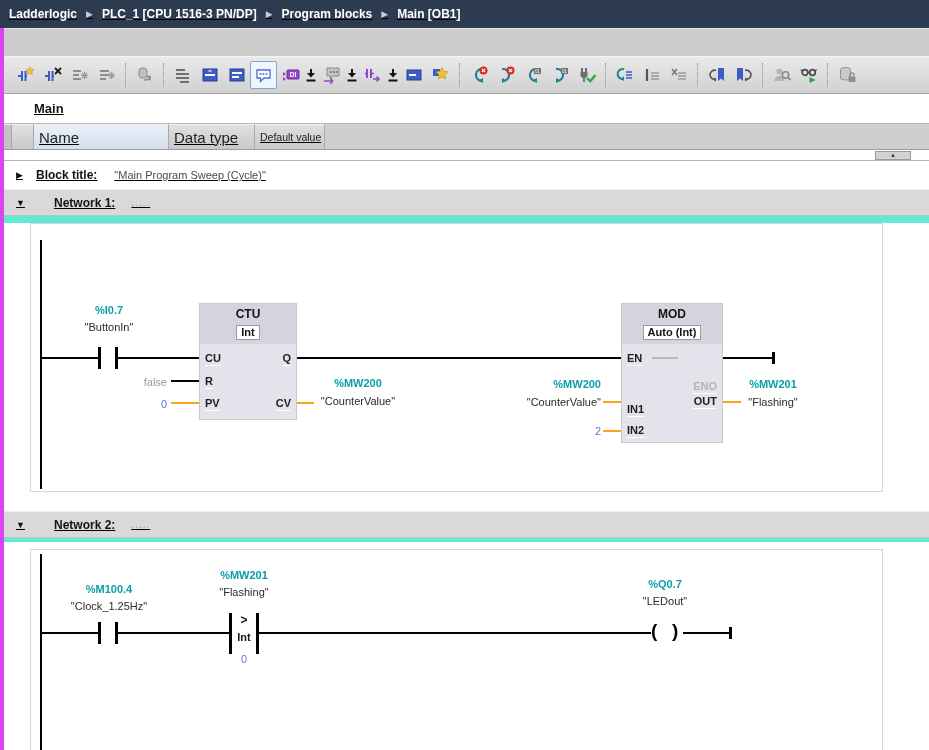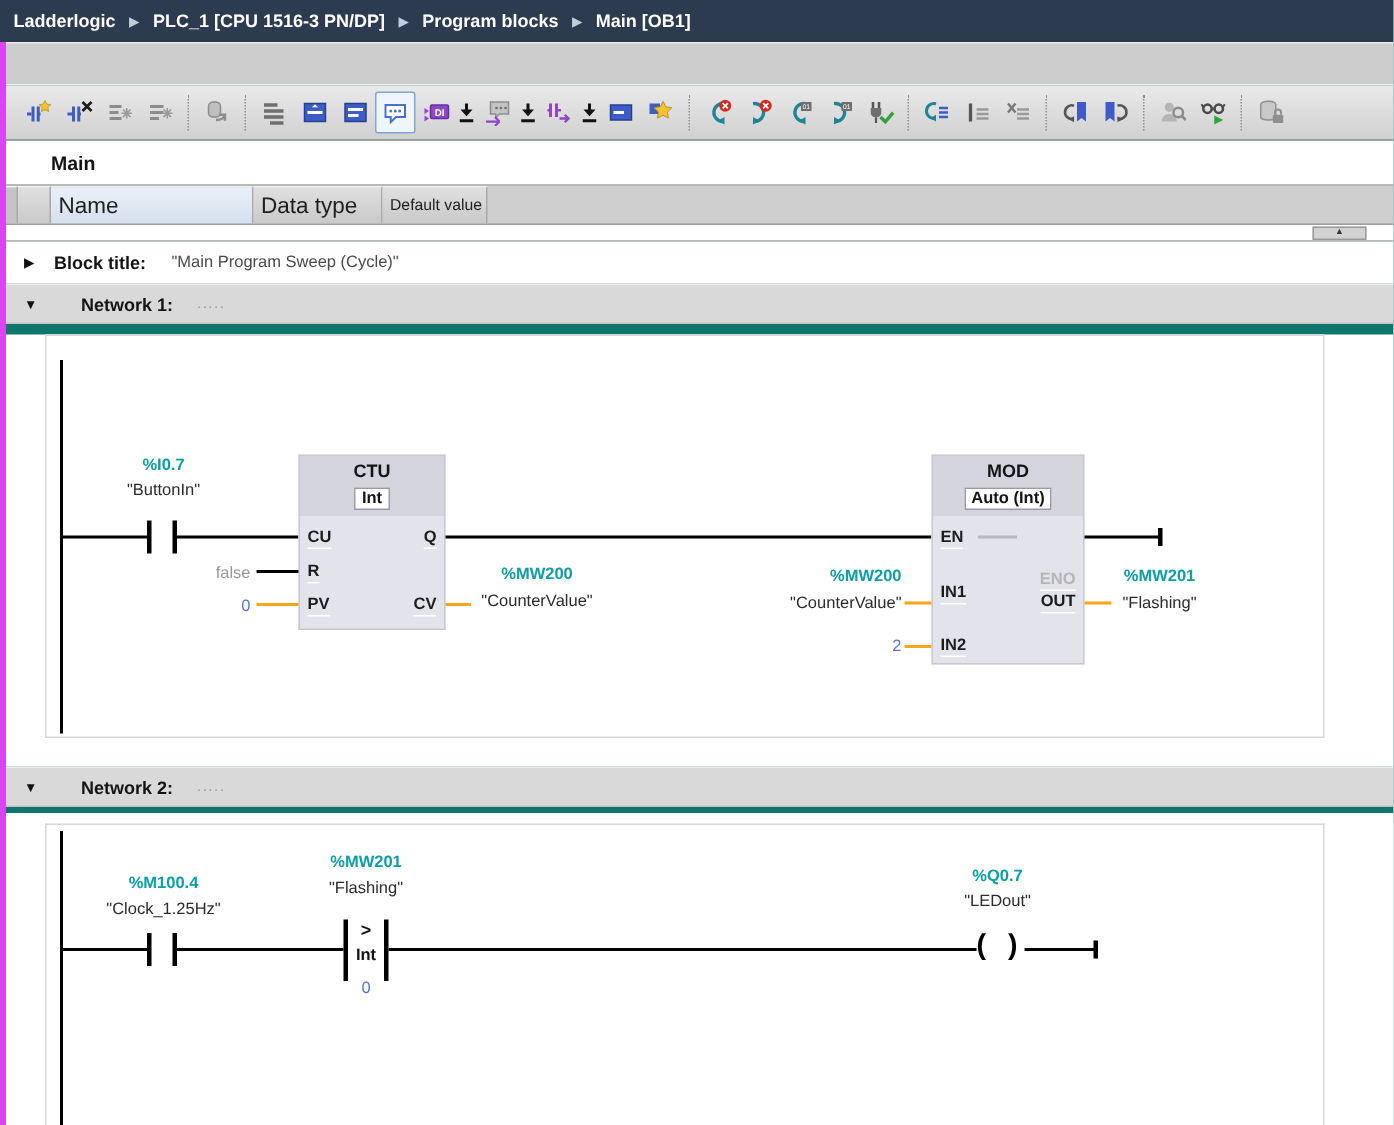--- a/index.html
+++ b/index.html
@@ -1,18 +1,18 @@
 <!DOCTYPE html>
 <html><head>
 <meta charset="utf-8">
 <style>
   * { margin:0; padding:0; box-sizing:border-box; }
   html,body { width:929px; height:750px; overflow:hidden; background:#fff;
     font-family:"Liberation Sans","DejaVu Sans",sans-serif; }
-  .screen { width:929px; height:542px; position:relative; background:#0f766e; }
+  .screen { width:929px; height:542px; position:relative; background:#5eead4;text-decoration:underline; }
 
   
   .breadcrumb { height:28px; background:#2d3b51; display:flex; align-items:center;
     padding-left:9px; gap:9px; }
   .crumb { color:#fff; font-size:12px; font-weight:bold; white-space:nowrap; }
   .crumb-sep { color:#c2cdda; font-size:9px; }
 
   .body-wrap { border-left:4px solid #d946ef; height:722px; }
 
   .subbar { height:28px; background:#cdcdcd; border-top:1px solid #e9e9e9; }
@@ -406,21 +406,21 @@
 
         <div class="fblock" style="left:590px;top:79px;width:102px;height:140px;">
           <div class="fhead">
             <div class="ftitle">MOD</div>
             <div class="ftype">Auto (Int)</div>
           </div>
         </div>
         <span class="pin" style="left:596px;top:127px;">EN</span>
         <div class="wire grayw" style="left:621px;top:133px;width:26px;"></div>
         <span class="pin ra dis" style="left:686px;top:127px;margin-top:28px;">ENO</span>
-        <span class="pin" style="left:596px;top:164px;">IN1</span>
+        <span class="pin" style="left:596px;top:178px;">IN1</span>
         <span class="pin" style="left:596px;top:199px;">IN2</span>
         <span class="pin ra" style="left:686px;top:170px;">OUT</span>
 
         <div class="tag lh18 ra" style="left:570px;top:151px;">
           <div class="addr">%MW200</div>
           <div class="sym">"CounterValue"</div>
         </div>
         <div class="wire orange" style="left:572px;top:177px;width:18px;"></div>
         <span class="val blue ra" style="left:570px;top:199px;">2</span>
         <div class="wire orange" style="left:572px;top:206px;width:18px;"></div>

